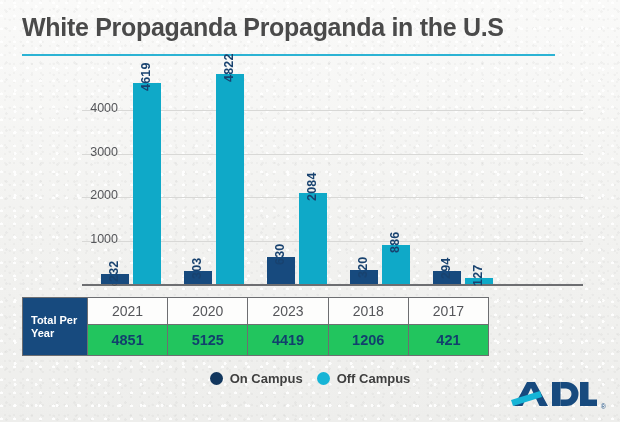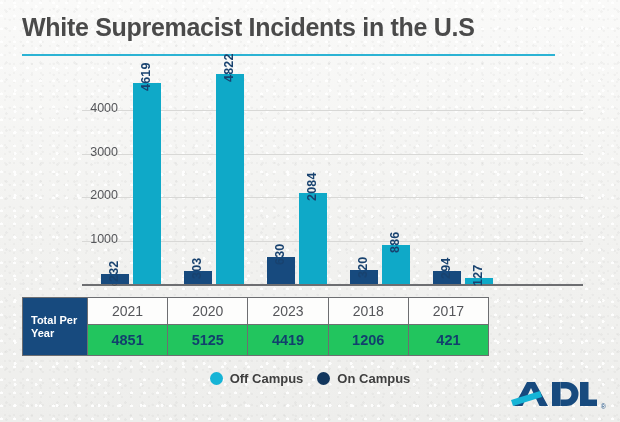--- a/index.html
+++ b/index.html
@@ -107,21 +107,21 @@
     font-size:7px;color:#174a7e;
   }
 </style>
 </head>
 <body>
 
 <div id="paper-texture"></div>
 
 <div class="layer">
 
-  <div id="chart-title">White Supremacist Incidents in the U.S</div>
+  <div id="chart-title">White Propaganda Propaganda in the U.S</div>
   <div id="title-rule"></div>
 
   <div id="plot">
       <div class="axis-base" style="top: 284px;"></div>
       <div class="ytick" style="top: 275px; left: 0px; width: 74px;">0</div>
       <div class="gridline" style="top: 241px;"></div>
       <div class="ytick" style="top: 231.5px; left: 0px; width: 74px;">1000</div>
       <div class="gridline" style="top: 197px;"></div>
       <div class="ytick" style="top: 188px; left: 0px; width: 74px;">2000</div>
       <div class="gridline" style="top: 154px;"></div>
@@ -171,26 +171,26 @@
         </div>
         <div class="tcol">
           <div class="tyear">2017</div>
           <div class="ttotal">421</div>
         </div>
       </div>
   </div>
 
   <div id="legend">
     <div class="legend-item">
+      <span class="legend-dot on"></span>
+      <span class="legend-text">On Campus</span>
+    </div>
+    <div class="legend-item">
       <span class="legend-dot off"></span>
       <span class="legend-text">Off Campus</span>
-    </div>
-    <div class="legend-item">
-      <span class="legend-dot on"></span>
-      <span class="legend-text">On Campus</span>
     </div>
   </div>
 
   <svg id="adl-logo" viewBox="0 0 180 64">
     <g fill="#174a7e">
       <path d="M8 56 L34 8 L50 8 L76 56 L59 56 L42 20 L25 56 Z"></path>
       <rect x="84" y="8" width="17" height="48"></rect>
       <path d="M101 8 h12 a24 24 0 0 1 0 48 h-12 v-13 h11 a11 11 0 0 0 0-22 h-11 z"></path>
       <rect x="140" y="8" width="17" height="48"></rect>
       <rect x="140" y="43" width="34" height="13"></rect>

